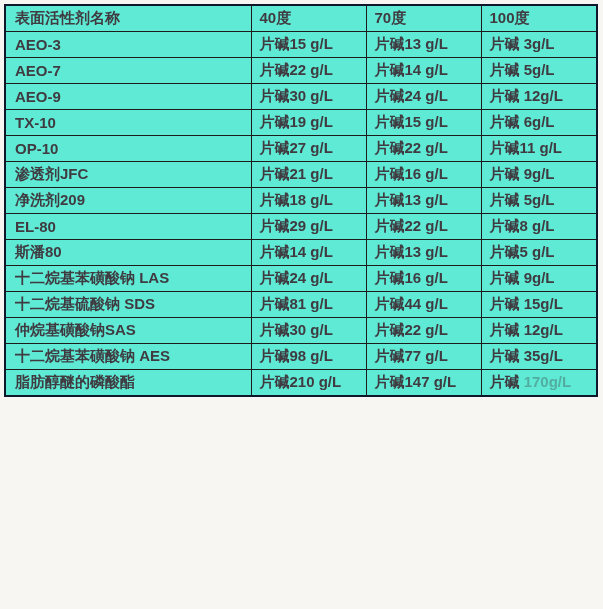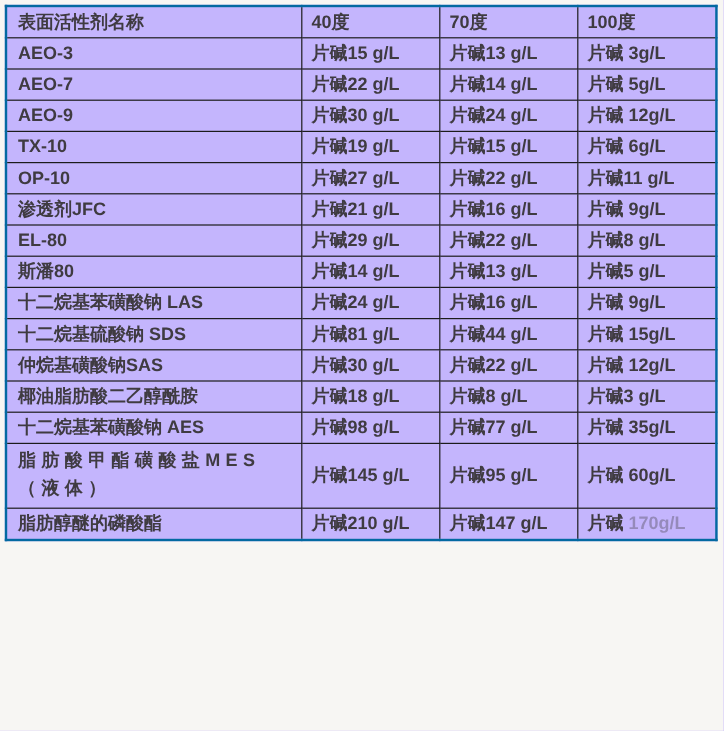--- a/index.html
+++ b/index.html
@@ -11,22 +11,22 @@
     height: 609px;
     background: #f7f6f3;
     font-family: "Liberation Sans", "DejaVu Sans", sans-serif;
     overflow: hidden;
   }
   table.data-table {
     border-collapse: collapse;
     table-layout: fixed;
     margin: 4px 0 0 4px;
     width: 594px;
-    border: 2px solid #0369a1;
-    background: #c4b5fd;
+    border: 2px solid #0f172a;
+    background: #5eead4;
   }
   col.c-name  { width: 246px; }
   col.c-t40   { width: 115px; }
   col.c-t70   { width: 115px; }
   col.c-t100  { width: 116px; }
   th, td {
     border: 1px solid #1c1c1c;
     height: 25px;
     padding: 0 3px 0 9px;
     font-size: 15px;
@@ -100,20 +100,26 @@
         <td class="value-cell">片碱22 g/L</td>
         <td class="value-cell">片碱11 g/L</td>
       </tr>
       <tr>
         <td class="name-cell">渗透剂JFC</td>
         <td class="value-cell">片碱21 g/L</td>
         <td class="value-cell">片碱16 g/L</td>
         <td class="value-cell">片碱 9g/L</td>
       </tr>
       <tr>
+        <td class="name-cell">净洗剂209</td>
+        <td class="value-cell">片碱18 g/L</td>
+        <td class="value-cell">片碱13 g/L</td>
+        <td class="value-cell">片碱 5g/L</td>
+      </tr>
+      <tr>
         <td class="name-cell">EL-80</td>
         <td class="value-cell">片碱29 g/L</td>
         <td class="value-cell">片碱22 g/L</td>
         <td class="value-cell">片碱8 g/L</td>
       </tr>
       <tr>
         <td class="name-cell">斯潘80</td>
         <td class="value-cell">片碱14 g/L</td>
         <td class="value-cell">片碱13 g/L</td>
         <td class="value-cell">片碱5 g/L</td>
@@ -130,36 +136,24 @@
         <td class="value-cell">片碱44 g/L</td>
         <td class="value-cell">片碱 15g/L</td>
       </tr>
       <tr>
         <td class="name-cell">仲烷基磺酸钠SAS</td>
         <td class="value-cell">片碱30 g/L</td>
         <td class="value-cell">片碱22 g/L</td>
         <td class="value-cell">片碱 12g/L</td>
       </tr>
       <tr>
-        <td class="name-cell">椰油脂肪酸二乙醇酰胺</td>
-        <td class="value-cell">片碱18 g/L</td>
-        <td class="value-cell">片碱8 g/L</td>
-        <td class="value-cell">片碱3 g/L</td>
-      </tr>
-      <tr>
         <td class="name-cell">十二烷基苯磺酸钠 AES</td>
         <td class="value-cell">片碱98 g/L</td>
         <td class="value-cell">片碱77 g/L</td>
         <td class="value-cell">片碱 35g/L</td>
-      </tr>
-      <tr class="two-line">
-        <td class="name-cell">脂肪酸甲酯磺酸盐MES （液体）</td>
-        <td class="value-cell">片碱145 g/L</td>
-        <td class="value-cell">片碱95 g/L</td>
-        <td class="value-cell">片碱 60g/L</td>
       </tr>
       <tr>
         <td class="name-cell">脂肪醇醚的磷酸酯</td>
         <td class="value-cell">片碱210 g/L</td>
         <td class="value-cell">片碱147 g/L</td>
         <td class="value-cell"><span>片碱 </span><span class="faded">170g/L</span></td>
       </tr>
     </tbody>
 </table>
 

